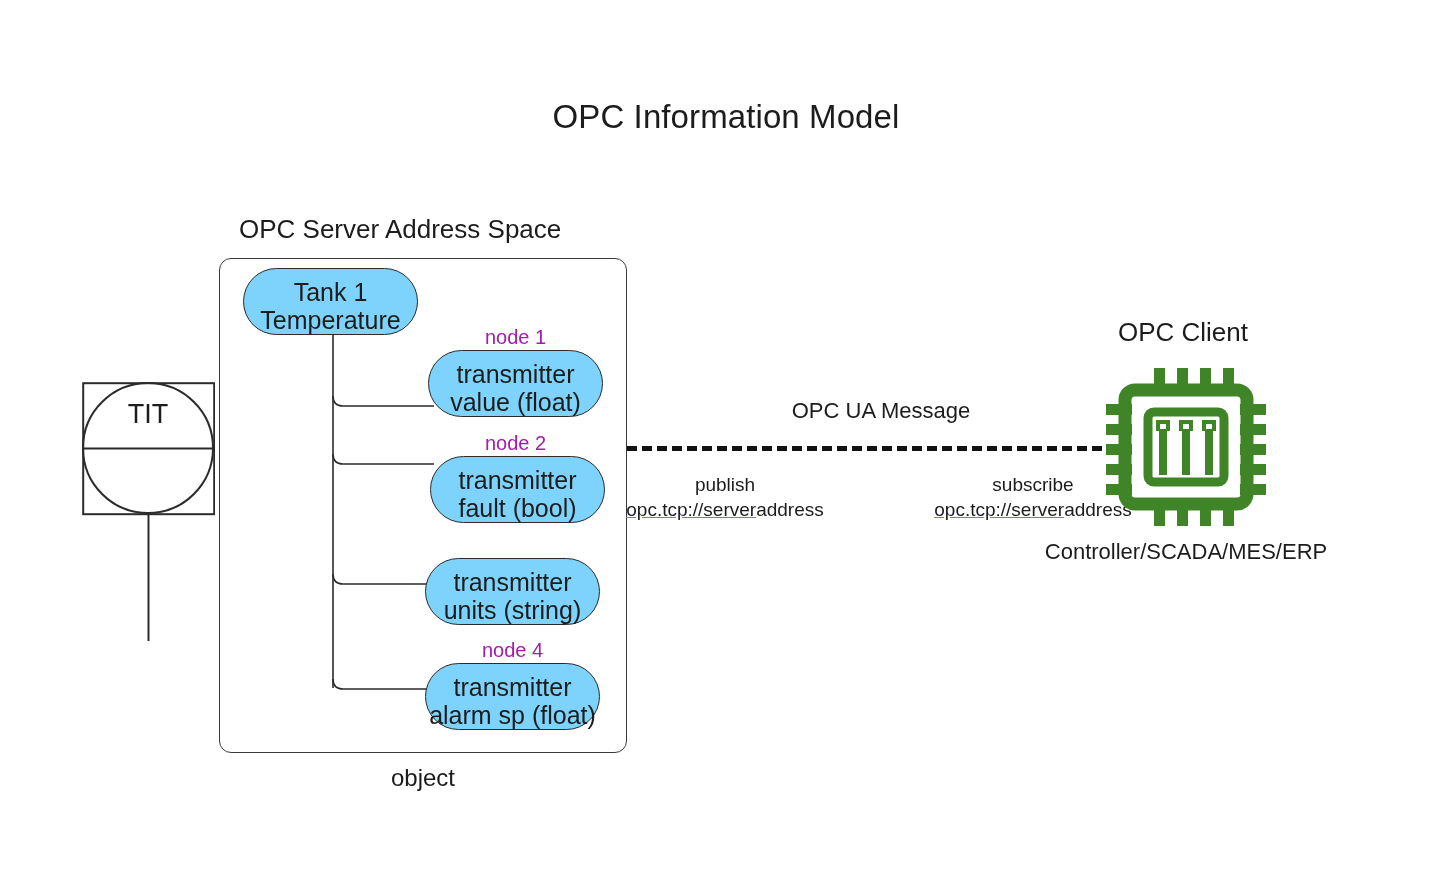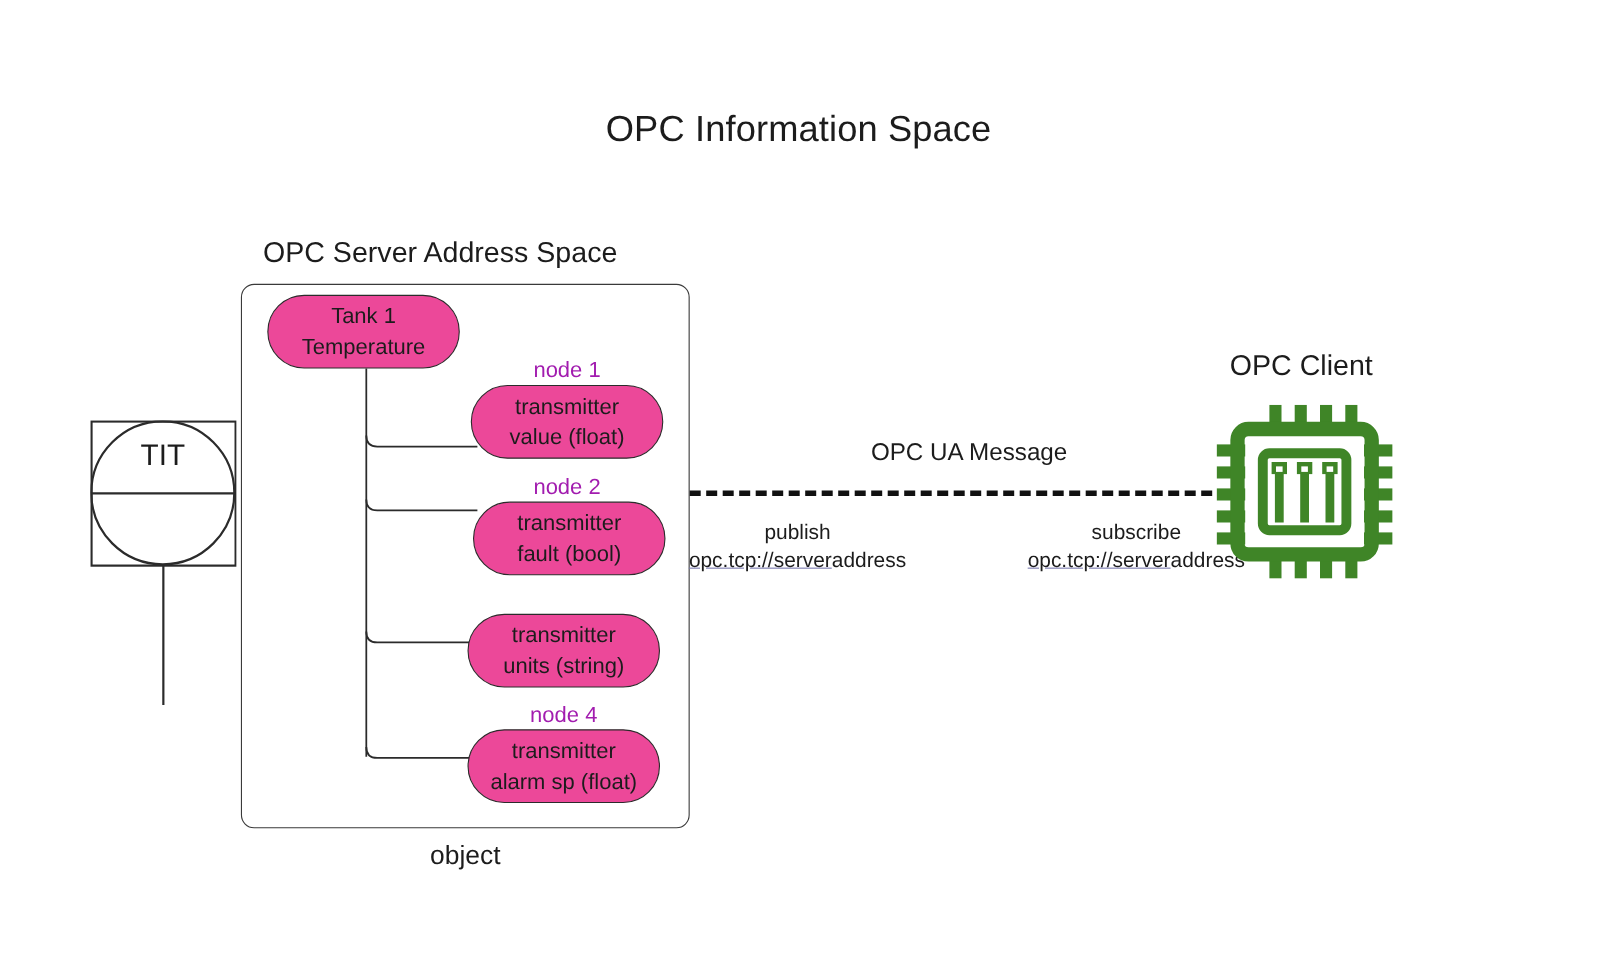--- a/index.html
+++ b/index.html
@@ -75,27 +75,27 @@
     border: 1.6px solid #3a3a3a;
     border-radius: 12px;
     box-sizing: border-box;
     background: transparent;
   }
 
   
   .pill {
     border: 1.6px solid #2b2b2b;
     border-radius: 999px;
-    background: #ec4899;
+    background: #7dd3fc;
     box-sizing: border-box;
     display: flex;
-    align-items: center;
+    align-items: flex-end;
     justify-content: center;
     text-align: center;
-    font-size: 20px;
+    font-size: 25px;
     line-height: 28px;
     color: #1c1c1c;
   }
   .pill span { display: block; }
 
   #node-root { left: 243px; top: 268px; width: 175px; height: 67px; }
   .node-pill { width: 175px; height: 67px; }
 
   
   .node-caption {
@@ -142,21 +142,21 @@
   }
 
   
   #chip-icon { left: 1106px; top: 368px; width: 160px; height: 158px; }
 </style>
 </head>
 <body>
 
 <div id="canvas">
 
-  <div class="abs" id="diagram-title">OPC Information Space</div>
+  <div class="abs" id="diagram-title">OPC Information Model</div>
 
   <div class="abs" id="tit-symbol">
     <svg width="133" height="260" viewBox="0 0 133 260">
       <rect x="1.2" y="1.2" width="131" height="131" fill="#ffffff" stroke="#2b2b2b" stroke-width="2"></rect>
       <circle cx="66" cy="66" r="65" fill="none" stroke="#2b2b2b" stroke-width="2"></circle>
       <line x1="1.2" y1="66.5" x2="131.8" y2="66.5" stroke="#2b2b2b" stroke-width="2"></line>
       <line x1="66.5" y1="132" x2="66.5" y2="259" stroke="#2b2b2b" stroke-width="2"></line>
       <text x="66" y="41" text-anchor="middle" font-family="Liberation Sans, sans-serif" font-size="27" fill="#1c1c1c">TIT</text>
     </svg>
   </div>
@@ -277,15 +277,16 @@
 
       <g fill="#ffffff">
         <rect x="54" y="56" width="6" height="5"></rect>
         <rect x="77" y="56" width="6" height="5"></rect>
         <rect x="100" y="56" width="6" height="5"></rect>
       </g>
     </svg>
   </div>
 
   <div class="abs" id="client-sublabel">
+    <div>Controller/SCADA/MES/ERP</div>
   </div>
 
 </div>
 
 </body></html>

